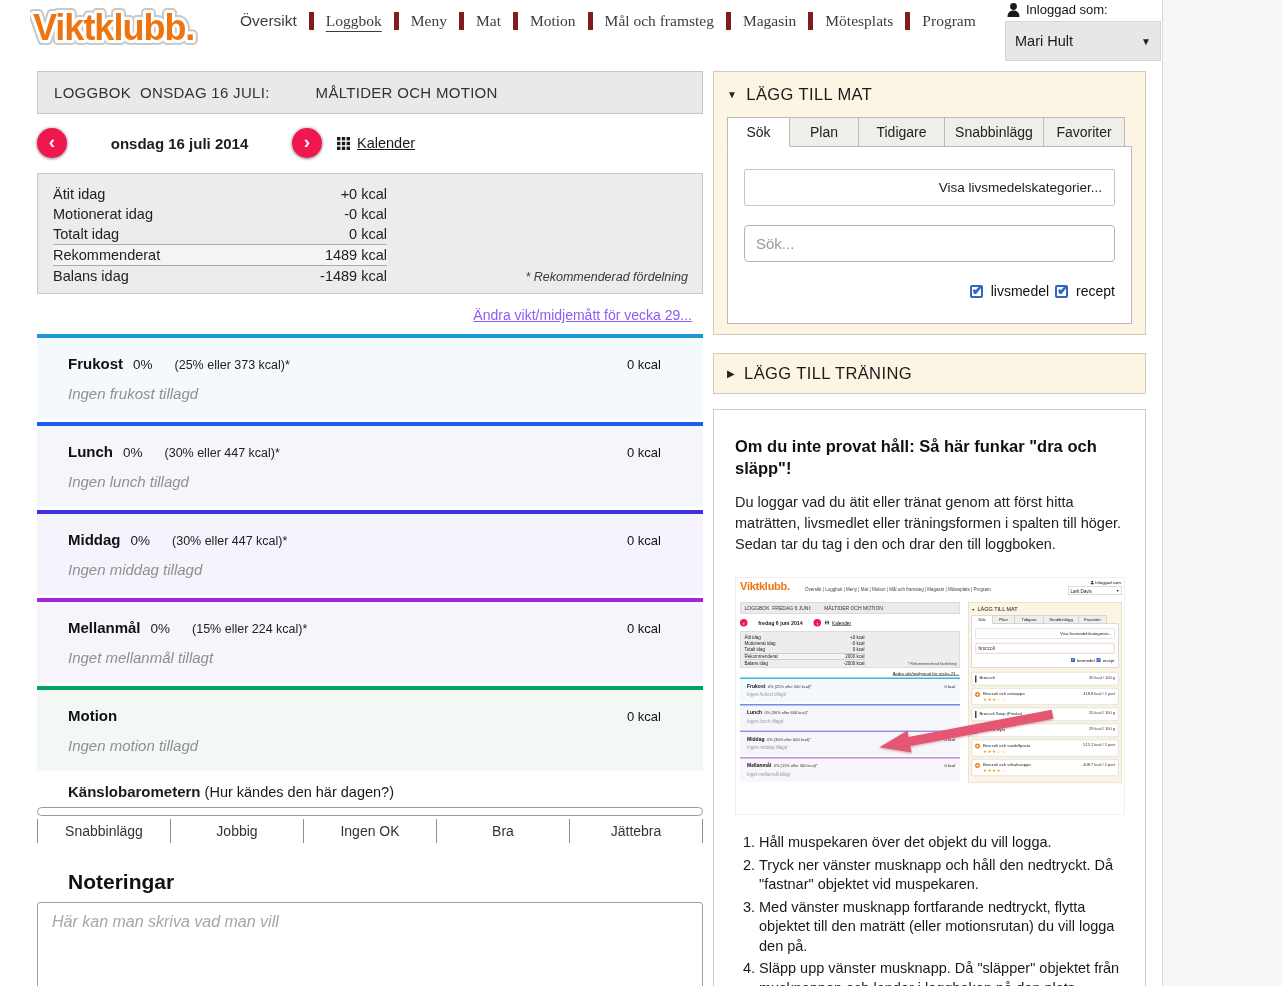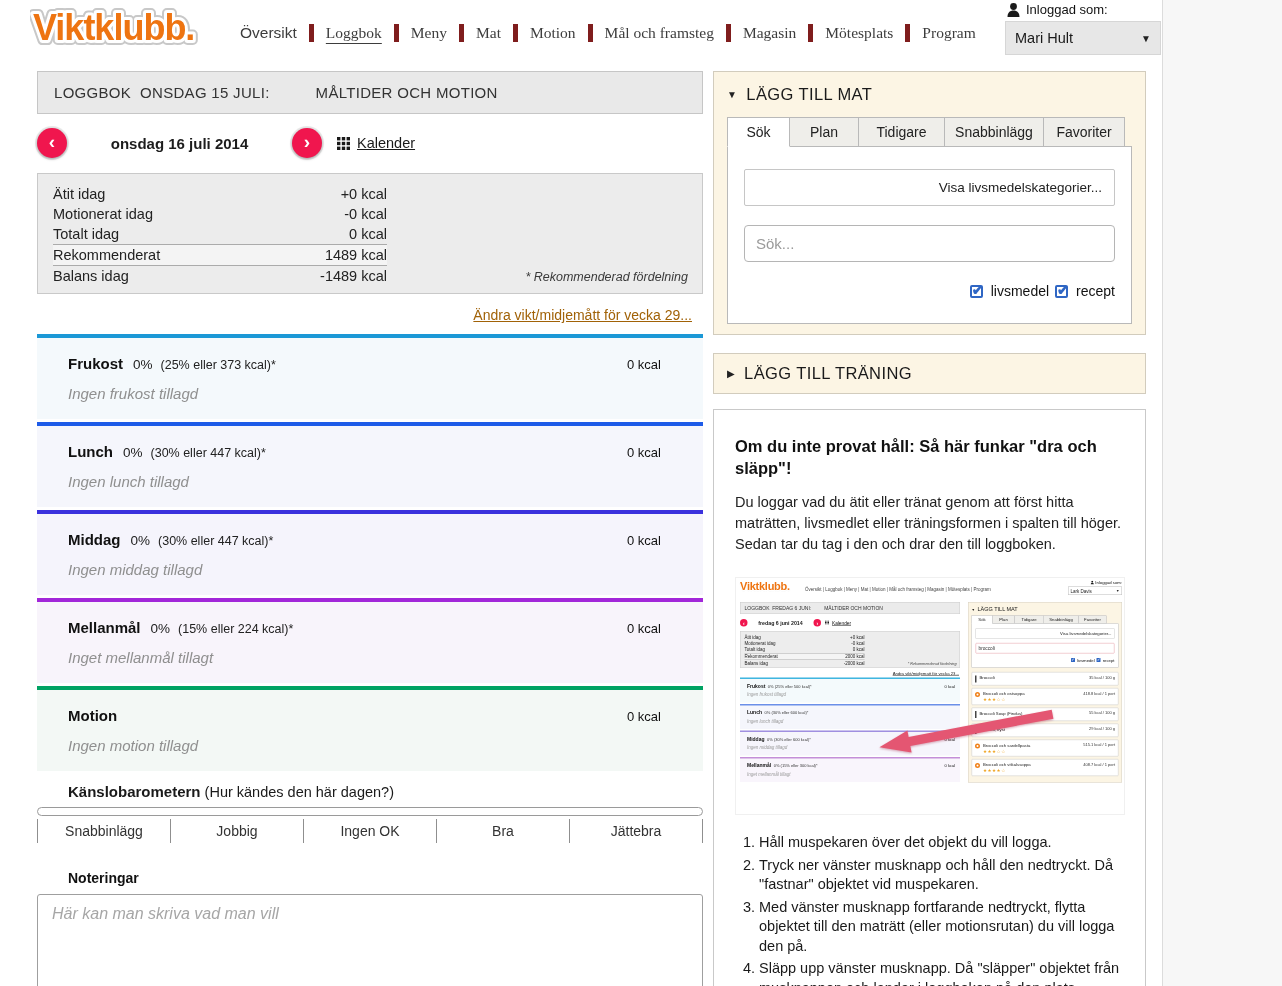--- a/index.html
+++ b/index.html
@@ -7,27 +7,27 @@
     width:1282px; height:986px; overflow:hidden; position:relative;
     background:#fff; color:#333;
     font-family:"Liberation Sans", sans-serif;
   }
   .gutter { position:absolute; left:1162px; top:0; width:120px; height:986px;
     background:#f7f7f7; border-left:1px solid #dcdcdc; }
 
   
   .topbar { position:absolute; left:0; top:0; width:1162px; height:64px; background:#fff; }
   .logo { position:absolute; left:30px; top:2px; cursor:pointer; }
-  .nav { position:absolute; left:228px; top:24px; display:flex; list-style:none; align-items:center; }
+  .nav { position:absolute; left:228px; top:12px; display:flex; list-style:none; align-items:center; }
   .nav li { padding:0 12px; font-size:15.5px; color:#3d3d3d; cursor:pointer; line-height:18px; }
   .nav li + li { border-left:5px solid #7f1d1d;font-family:Liberation Serif, serif; }
   .nav li.active { text-decoration:underline; text-underline-offset:5px; }
   .login { position:absolute; left:1005px; top:2px; width:156px; }
   .login-row1 { display:flex; align-items:center; gap:6px; font-size:13px; color:#111; padding-left:2px; }
-  .user-select { margin-top:4px; height:34px; background:#e7e7e7; border:1px solid #d6d6d6;
+  .user-select { margin-top:4px; height:40px; background:#e7e7e7; border:1px solid #d6d6d6;
     display:flex; align-items:center; justify-content:space-between; padding:0 9px;
     font-size:14.5px; color:#1a1a1a; cursor:pointer; }
   .user-select .caret { font-size:10px; color:#222; }
 
   
   .left-col { position:absolute; left:37px; top:71px; width:666px; }
   .bar { height:43px; border:1px solid #c6c6c6; background:#e9e9e9; display:flex; align-items:center;
     padding:0 16px; gap:46px; font-size:15px; color:#333; letter-spacing:.3px; }
   .prewrap { white-space:pre-wrap; }
   .daterow { margin-top:13px; height:32px; display:flex; align-items:center; }
@@ -38,39 +38,39 @@
   .date { width:225px; text-align:center; font-weight:bold; font-size:15px; color:#1d1d1d; }
   .kalender { margin-left:15px; display:flex; align-items:center; gap:7px; font-size:14.5px;
     color:#1a1a1a; text-decoration:underline; cursor:pointer; }
   .stats { margin-top:14px; border:1px solid #c9c9c9; background:#ececec; height:121px;
     position:relative; padding:10px 0 0 15px; }
   .stats-inner { width:334px; }
   .srow { display:flex; justify-content:space-between; font-size:14.5px; line-height:20px; color:#222; }
   .srow.rek { background:#f4f4f4; border-top:1px solid #ababab; border-bottom:1px solid #ababab; }
   .footnote { position:absolute; right:14px; bottom:9px; font-style:italic; font-size:12.5px; color:#3a3a3a; }
   .changelink-row { text-align:right; margin:12px 11px 10px 0; }
-  .changelink-row a { font-size:14px; color:#a16207; text-decoration:underline; cursor:pointer; }
+  .changelink-row a { font-size:14px; color:#8b5cf6; text-decoration:underline; cursor:pointer; }
   .meal { border-top:4px solid #999; height:85px; margin-bottom:3px; padding:17px 42px 0 31px; }
   .meal-0 { background:#f4f9fc; } .meal-1 { background:#f5f6fc; } .meal-2 { background:#f5f4fc; }
   .meal-3 { background:#f8f4fb; } .meal-4 { background:#f3f8f5; }
   .mtitle { display:flex; align-items:baseline; }
   .mname { font-weight:bold; font-size:15px; color:#111; }
   .mpct { font-size:13.5px; margin-left:10px; color:#222; }
-  .mdetail { font-size:12.5px; margin-left:8px; color:#222; }
+  .mdetail { font-size:12.5px; margin-left:22px; color:#222; }
   .mkcal { margin-left:auto; font-size:13px; color:#111; }
   .mempty { margin-top:13px; font-style:italic; font-size:15px; color:#8f8f8f; }
   .mood { margin-top:12px; }
   .mood-title { padding-left:31px; font-size:14.5px; color:#1a1a1a; }
   .mood-title b { font-size:15px; }
   .slider { margin-top:7px; height:9px; border:1px solid #9a9a9a; border-radius:6px; background:#fff; cursor:pointer; }
   .mood-labels { display:flex; margin-top:3px; height:24px; border-right:1px solid #8f8f8f; }
   .mood-labels .mlabel { flex:1; border-left:1px solid #8f8f8f; display:flex; align-items:center;
     justify-content:center; font-size:14px; color:#333; }
   .notes { margin-top:27px; }
-  .notes-title { padding-left:31px; font-weight:bold; font-size:14px; color:#111; margin-bottom:8px; }
+  .notes-title { padding-left:31px; font-weight:bold; font-size:21px; color:#111; margin-bottom:8px; }
   .notes-input { width:666px; height:145px; border:1px solid #9f9f9f; border-radius:3px;
     padding:10px 14px; font-size:16px; font-family:inherit; resize:none; color:#333; }
   .notes-input::placeholder { color:#a6a6a6; font-style:italic; }
 
   
   .right-col { position:absolute; left:713px; top:71px; width:433px; }
   .panel { background:#fcf5e4; border:1px solid #d2ccbd; }
   .panel.mat { padding:13px 13px 10px; }
   .panel-head { display:flex; align-items:center; gap:9px; font-size:16.5px; color:#1a1a1a;
     letter-spacing:.4px; cursor:pointer; }
@@ -200,21 +200,21 @@
     </div>
     <div class="user-select">
       <span>Mari Hult</span>
       <span class="caret">▼</span>
     </div>
   </div>
 </header>
 
 <main class="left-col">
   <div class="bar">
-    <span class="prewrap">LOGGBOK  ONSDAG 15 JULI:</span>
+    <span class="prewrap">LOGGBOK  ONSDAG 16 JULI:</span>
     <span>MÅLTIDER OCH MOTION</span>
   </div>
 
   <div class="daterow">
     <div class="circle" style="background-color: rgb(240, 22, 78);">
       <span class="chev">‹</span>
     </div>
     <div class="date">onsdag 16 juli 2014</div>
     <div class="circle" style="background-color: rgb(240, 22, 78);">
       <span class="chev">›</span>

